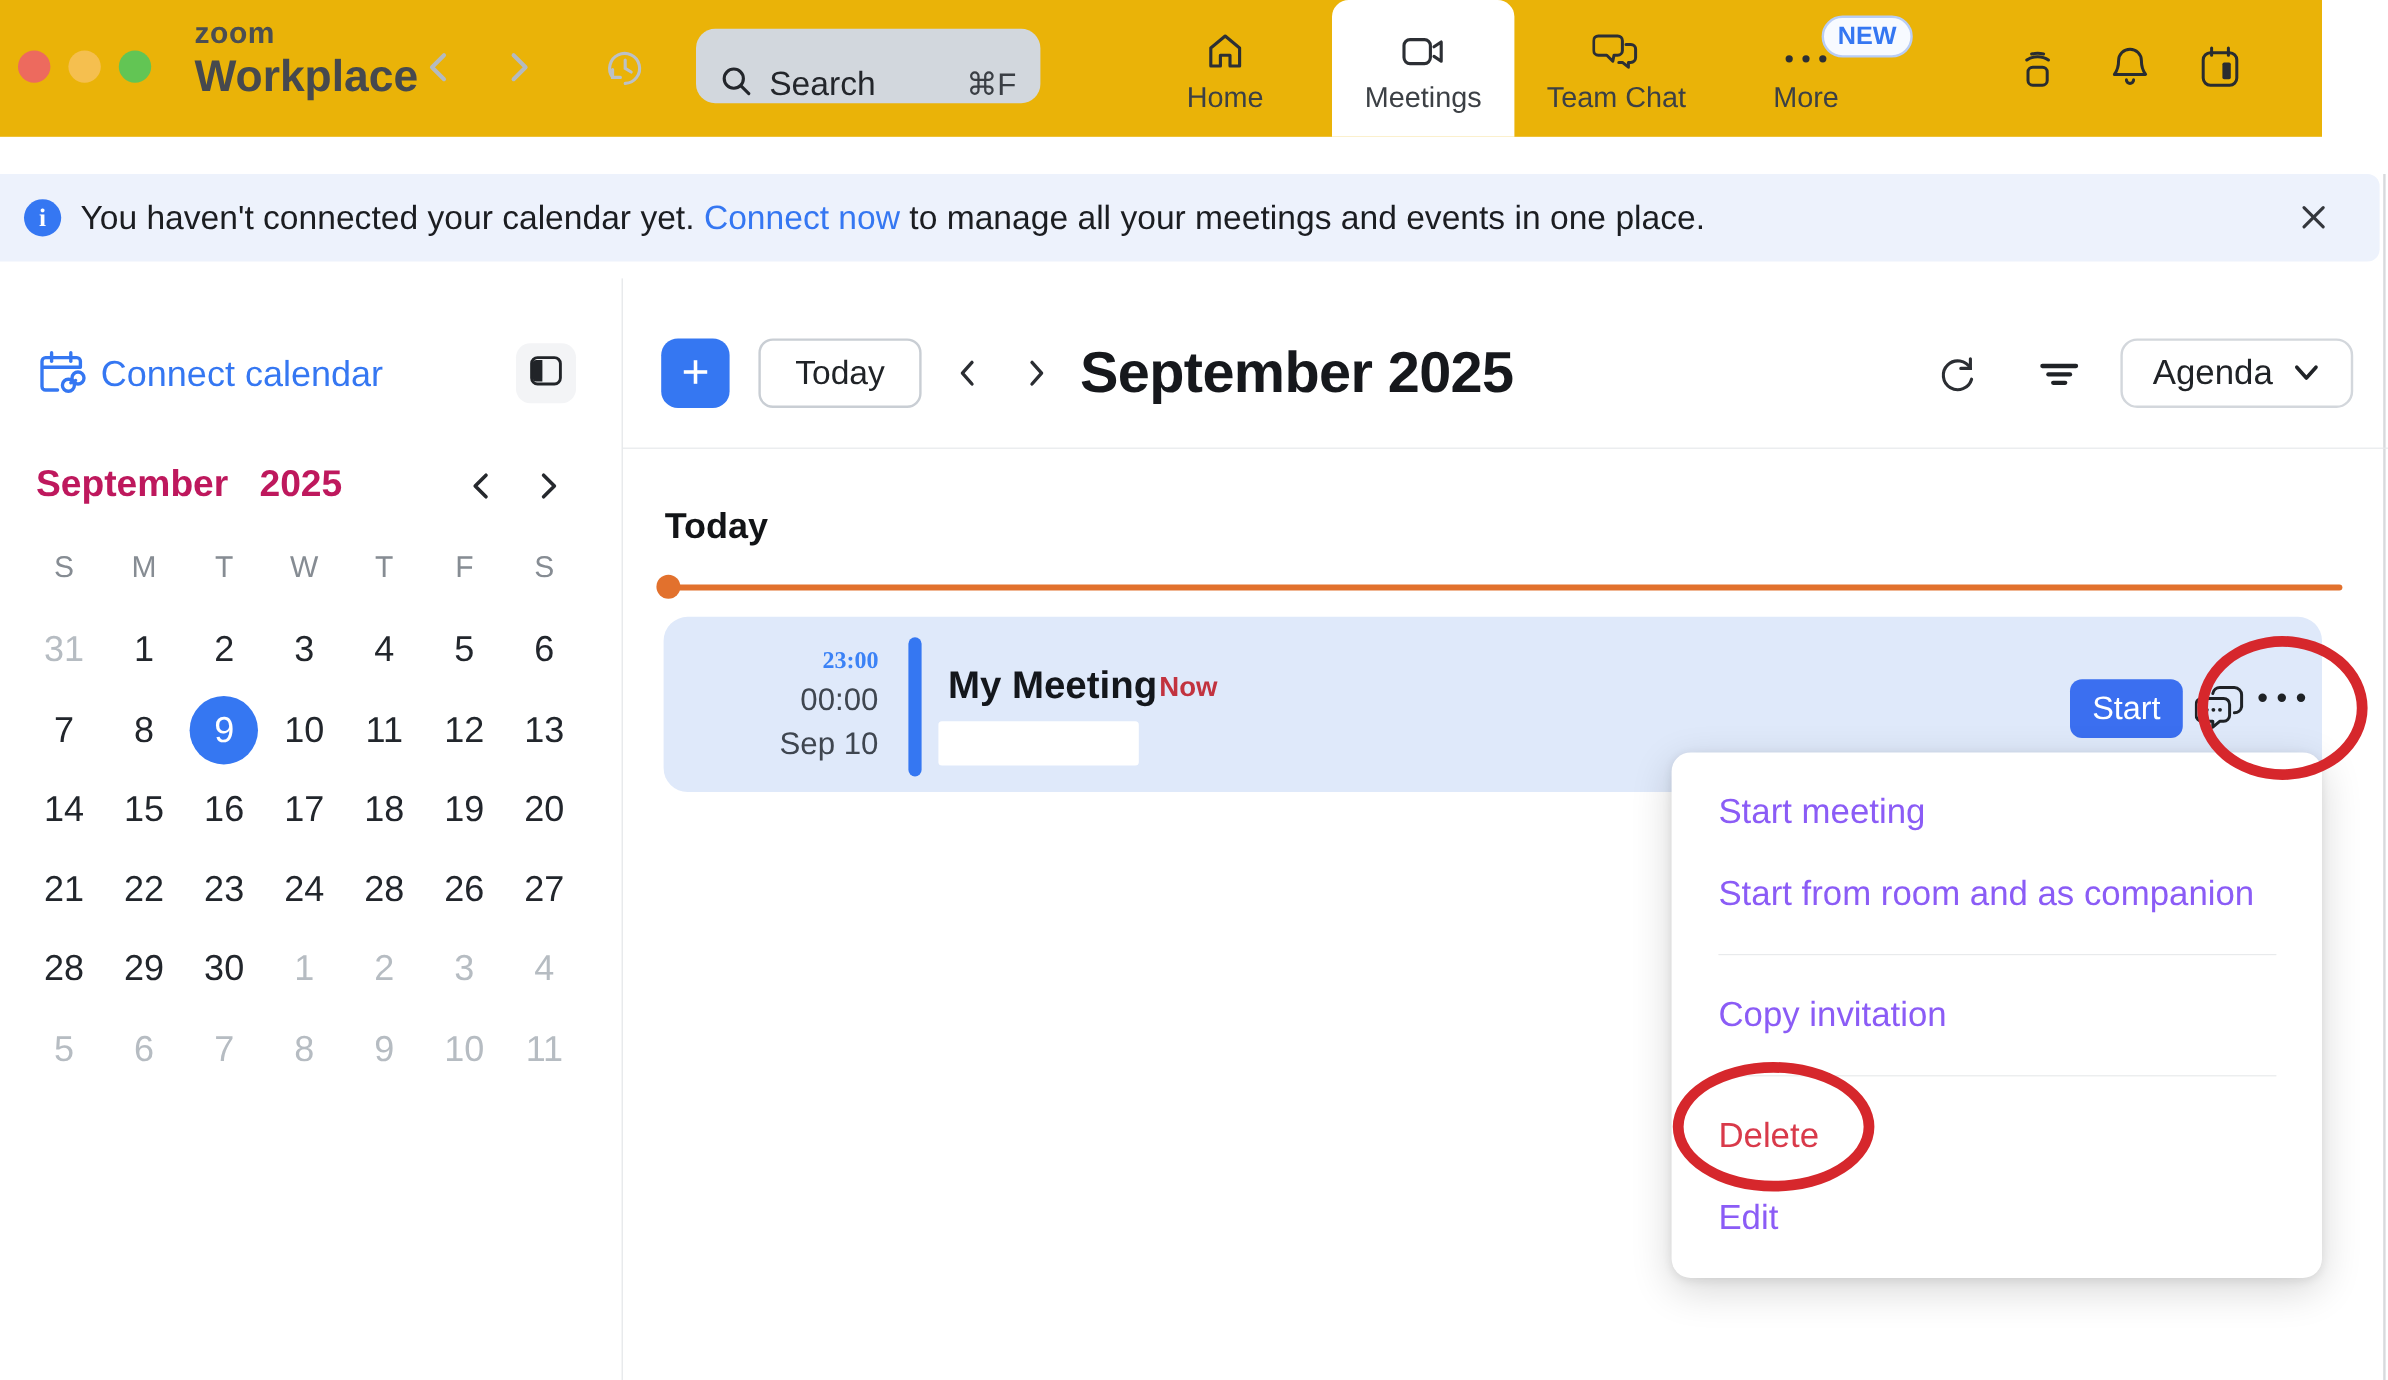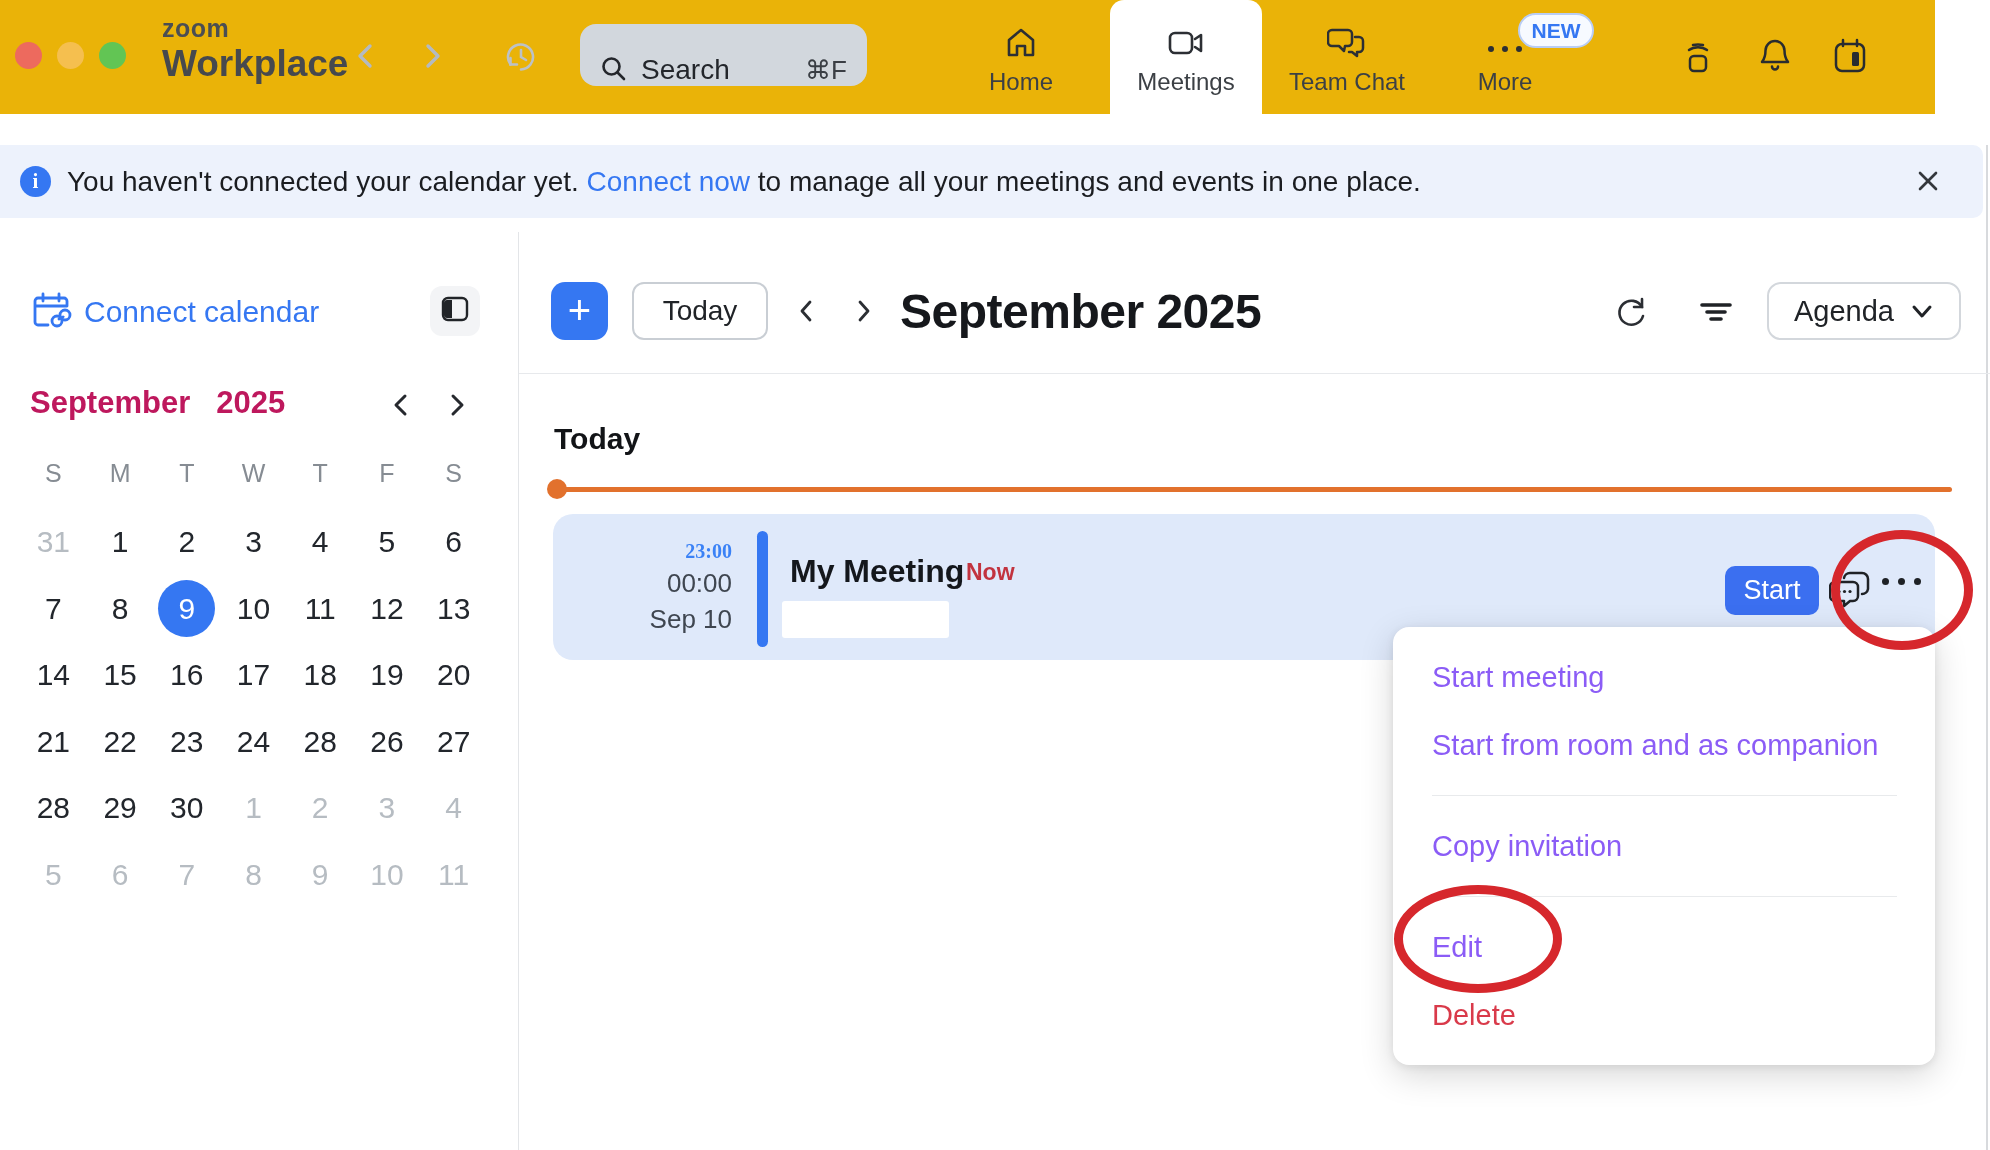--- a/index.html
+++ b/index.html
@@ -469,20 +469,20 @@
       <i></i>
       <i></i>
     </button>
 
   <div class="ctxmenu">
       <div class="menu-item">Start meeting</div>
       <div class="menu-item">Start from room and as companion</div>
       <div class="menu-divider"></div>
       <div class="menu-item">Copy invitation</div>
       <div class="menu-divider"></div>
+      <div class="menu-item danger">Delete</div>
       <div class="menu-item">Edit</div>
-      <div class="menu-item danger">Delete</div>
     </div>
 
   <div class="annot annot1"></div>
   <div class="annot annot2"></div>
 
 </div>
 
 </body></html>

